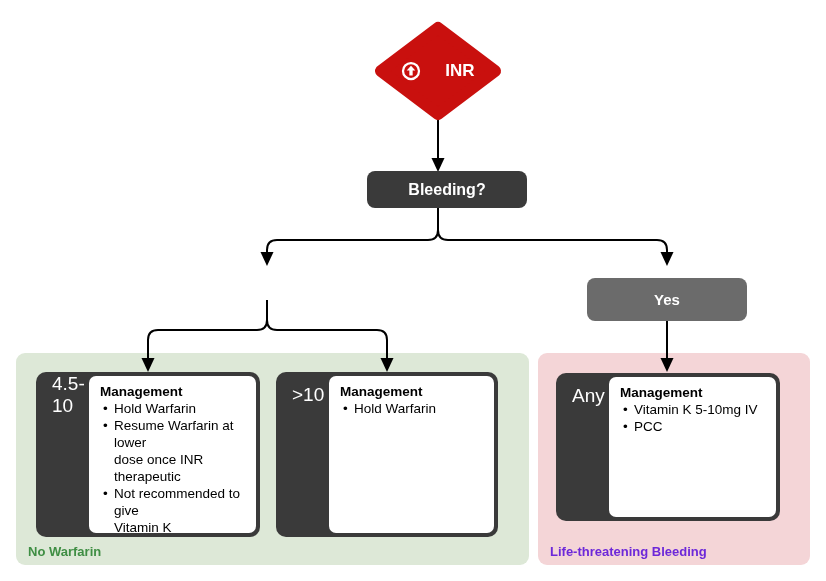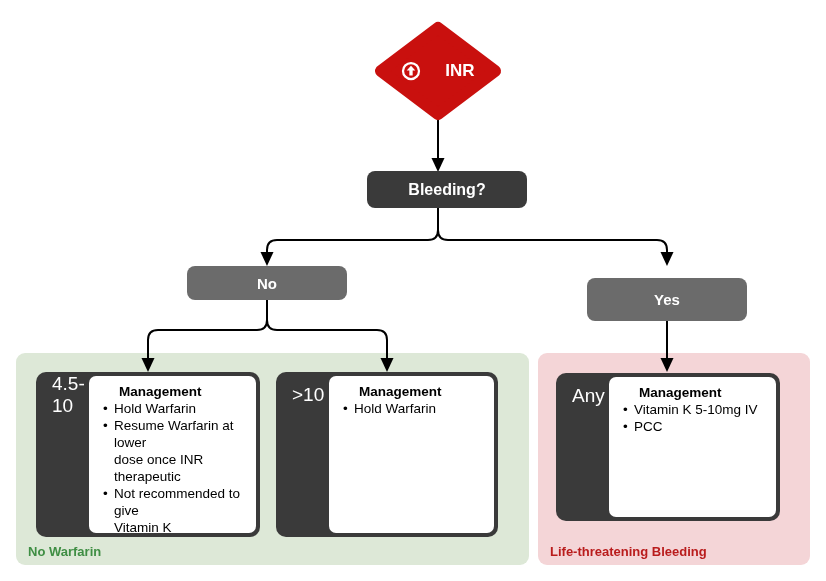--- a/index.html
+++ b/index.html
@@ -28,21 +28,21 @@
   }
   .panel-green { left: 16px; top: 353px; width: 513px; height: 212px; background: #dde8d7; }
   .panel-pink  { left: 538px; top: 353px; width: 272px; height: 212px; background: #f4d5d7; }
   .panel-label {
     position: absolute;
     left: 12px; bottom: 6px;
     font-size: 13px;
     font-weight: bold;
   }
   .panel-label.green { color: #3f8e44; }
-  .panel-label.pink  { color: #b91c1c; }
+  .panel-label.pink  { color: #6d28d9; }
 
   
   .diamond-wrap {
     position: absolute;
     left: 360px; top: 14px;
     width: 156px; height: 114px;
   }
   .diamond-wrap svg.shape { position: absolute; left: 0; top: 0; }
   .diamond-content {
     position: absolute;
@@ -98,21 +98,20 @@
     background: #ffffff;
     border-radius: 7px;
     padding: 7px 6px 6px 11px;
     color: #000000;
     overflow: hidden;
   }
   .mgmt-title {
     font-size: 13.5px;
     font-weight: bold;
     line-height: 17px;
-    margin-left: 19px;
   }
   .card-body ul {
     margin: 0; padding: 0;
     list-style: none;
   }
   .card-body li {
     position: relative;
     padding-left: 14px;
     font-size: 13.5px;
     line-height: 17px;
@@ -167,21 +166,20 @@
     <div class="diamond-content">
       <svg width="20" height="20" viewBox="0 0 24 24" xmlns="http://www.w3.org/2000/svg">
         <circle cx="12" cy="12" r="9.6" fill="none" stroke="#ffffff" stroke-width="2.7"></circle>
         <path d="M12 5.6 L17.2 11.4 L14 11.4 L14 17.4 L10 17.4 L10 11.4 L6.8 11.4 Z" fill="#ffffff"></path>
       </svg>
       <span>INR</span>
     </div>
   </div>
 
   <div class="node node-decision">Bleeding?</div>
-  <div class="node node-no">No</div>
   <div class="node node-yes">Yes</div>
 
   <div class="card card-1">
     <div class="card-title">4.5-10</div>
     <div class="card-body">
       <div class="mgmt-title">Management</div>
       <ul>
         <li>Hold Warfarin</li>
         <li>Resume Warfarin at lower
 dose once INR therapeutic</li>

